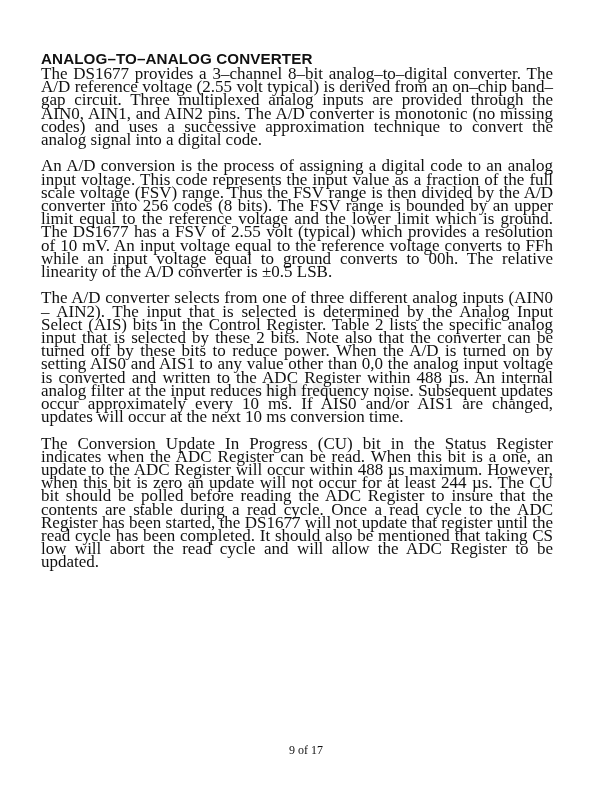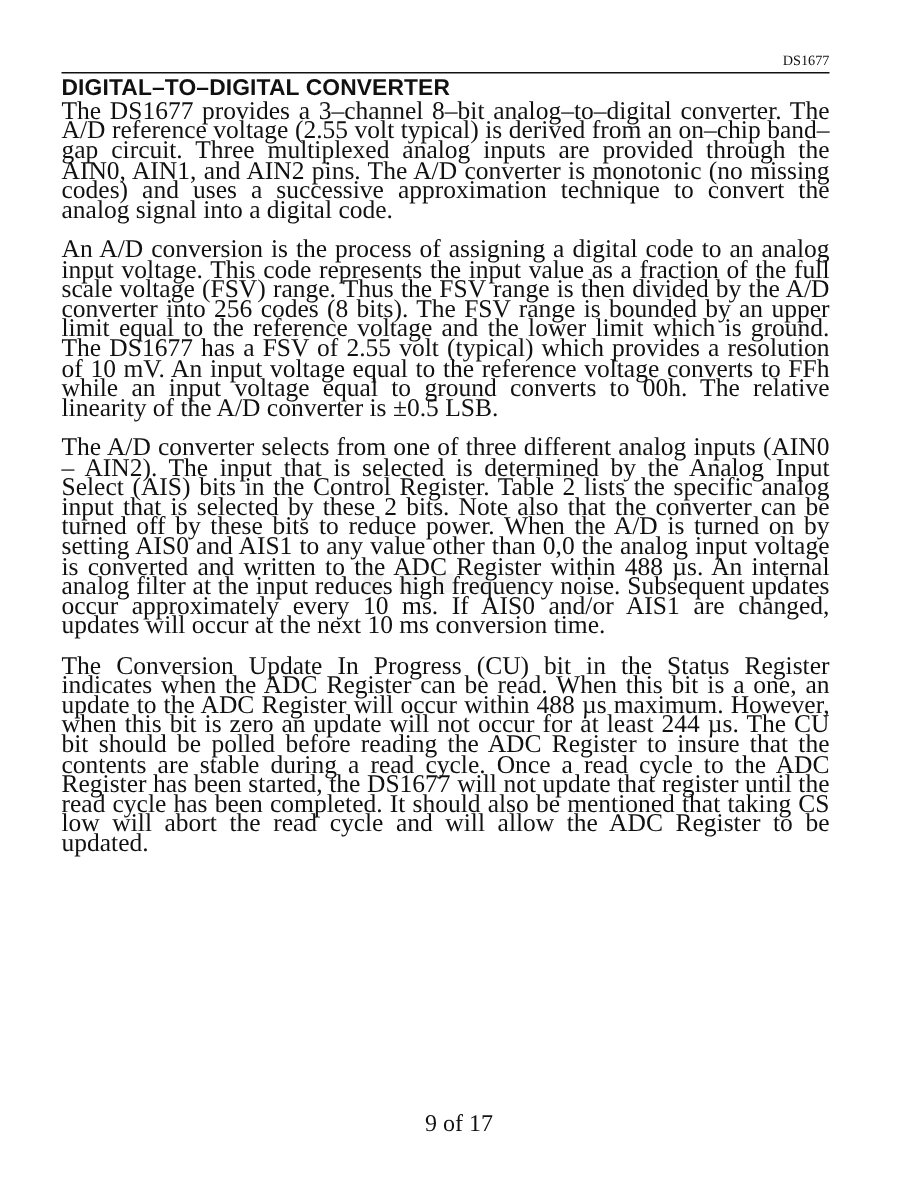--- a/index.html
+++ b/index.html
@@ -58,44 +58,41 @@
       font-size: 17px;
       line-height: 13.2px;
       text-align: justify;
     }
     .footer {
       position: absolute;
       left: 0;
       width: 612px;
       top: 744px;
       text-align: center;
-      font-size: 16px;
+      font-size: 12px;
       line-height: 12px;
     }
     .watermark {
       position: absolute;
       left: 240px;
       top: 372px;
       font-size: 26px;
       color: rgba(0,0,0,0.05);
       letter-spacing: 6px;
       pointer-events: none;
       font-family: "DejaVu Sans", sans-serif;
     }
   </style>
 </head>
 <body>
 
 <div class="page">
 
-  <div class="header">
-    <span class="header-id">DS1677</span>
-  </div>
 
-  <h1 class="heading">DIGITAL–TO–DIGITAL CONVERTER</h1>
+  <h1 class="heading">ANALOG–TO–ANALOG CONVERTER</h1>
 
   <div class="body">
     <p class="para">The DS1677 provides a 3–channel 8–bit analog–to–digital converter.  The A/D reference voltage (2.55 volt typical) is derived from an on–chip band–gap circuit.  Three multiplexed analog inputs are provided through the AIN0, AIN1, and AIN2 pins.  The A/D converter is monotonic (no missing codes) and uses a successive approximation technique to convert the analog signal into a digital code.</p>
     <p class="para">An A/D conversion is the process of assigning a digital code to an analog input voltage.  This code represents the input value as a fraction of the full scale voltage (FSV) range.  Thus the FSV range is then divided by the A/D converter into 256 codes (8 bits).  The FSV range is bounded by an upper limit equal to the reference voltage and the lower limit which is ground.  The DS1677 has a FSV of 2.55 volt (typical) which provides a resolution of 10 mV.  An input voltage equal to the reference voltage converts to FFh while an input voltage equal to ground converts to 00h.  The relative linearity of the A/D converter is ±0.5 LSB.</p>
     <p class="para">The A/D converter selects from one of three different analog inputs (AIN0 – AIN2).  The input that is selected is determined by the Analog Input Select (AIS) bits in the Control Register.  Table 2 lists the specific analog input that is selected by these 2 bits.  Note also that the converter can be turned off by these bits to reduce power.  When the A/D is turned on by setting AIS0 and AIS1 to any value other than 0,0 the analog input voltage is converted and written to the ADC Register within 488 µs.  An internal analog filter at the input reduces high frequency noise.  Subsequent updates occur approximately every 10 ms.  If AIS0 and/or AIS1 are changed, updates will occur at the next 10 ms conversion time.</p>
     <p class="para">The Conversion Update In Progress (CU) bit in the Status Register indicates when the ADC Register can be read.  When this bit is a one, an update to the ADC Register will occur within 488 µs maximum.  However, when this bit is zero an update will not occur for at least 244 µs.  The CU bit should be polled before reading the ADC Register to insure that the contents are stable during a read cycle.  Once a read cycle to the ADC Register has been started, the DS1677 will not update that register until the read cycle has been completed.  It should also be mentioned that taking CS low will abort the read cycle and will allow the ADC Register to be updated.</p>
   </div>
 
   <div class="watermark">▪▪▪▪▪</div>
 

